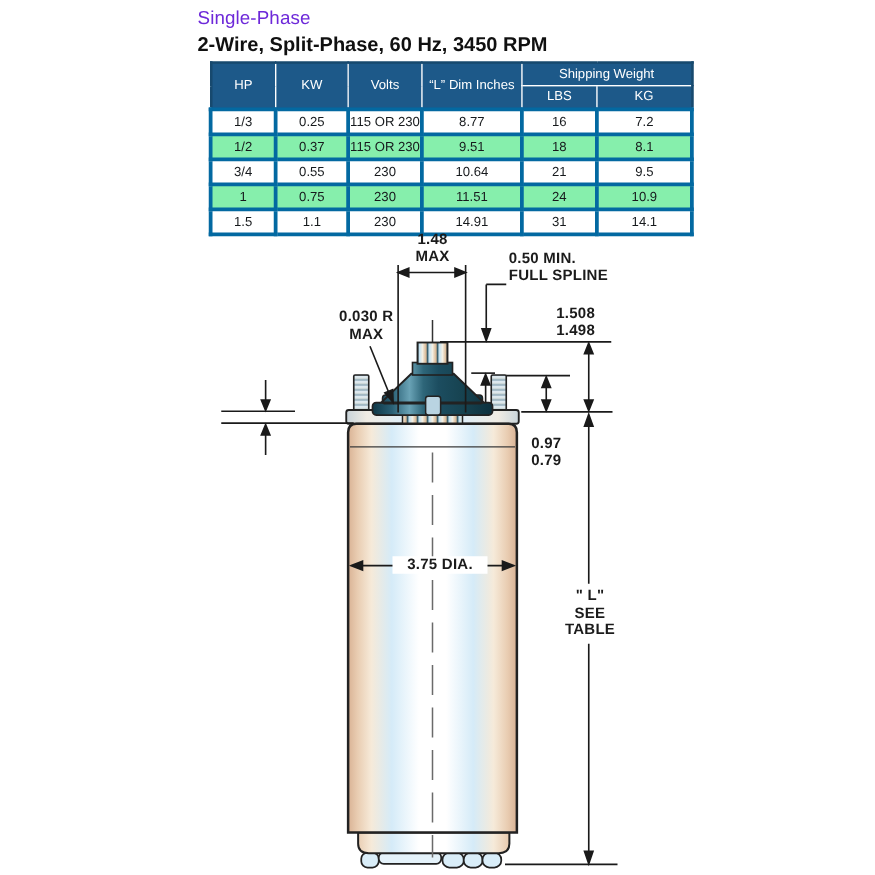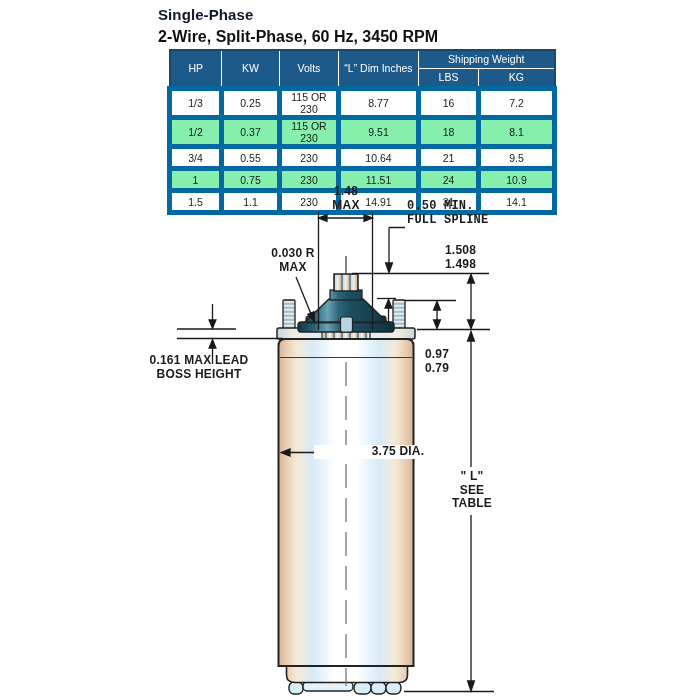--- a/index.html
+++ b/index.html
@@ -1,33 +1,33 @@
 <!DOCTYPE html>
 <html><head>
 <meta charset="utf-8">
 <style>
   html,body{margin:0;padding:0;background:#fff;}
   .page{position:relative;width:700px;height:700px;background:#fff;overflow:hidden;
         font-family:"Liberation Sans",sans-serif;}
-  .title{position:absolute;left:158px;top:6px;font-size:15px;font-weight:700;color:#0f172a;letter-spacing:0.1px;}
+  .title{position:absolute;left:158px;top:6px;font-size:15px;font-weight:400;color:#6d28d9;letter-spacing:0.1px;}
   .subtitle{position:absolute;left:158px;top:28px;font-size:16px;font-weight:700;color:#101010;}
 
   
   table.spec{position:absolute;left:167px;top:49px;width:385px;border-collapse:collapse;
              table-layout:fixed;font-size:10.5px;color:#16191c;border:2px solid #17496e;}
   table.spec th{background:#1d5989;color:#fff;font-weight:400;border:1px solid #fff;
                 height:17px;padding:0;text-align:center;line-height:1.1;}
-  table.spec td{border:5px solid #0369a1;height:17px;padding:0;text-align:center;background:#fff;}
+  table.spec td{border:3px solid #0369a1;height:17px;padding:0;text-align:center;background:#fff;}
   table.spec tr.alt td{background:#86efac;}
 
   
   .diagram{position:absolute;left:0;top:0;width:700px;height:700px;}
   .dlabel{position:absolute;font-size:12px;font-weight:700;color:#1b1b1b;line-height:13.5px;
           white-space:pre-line;letter-spacing:0.2px;}
-  .c{text-align:center;} .r{text-align:left;} .l{text-align:left;font-family:Liberation Mono, monospace;}
+  .c{text-align:center;} .r{text-align:left;} .l{text-align:left;}
   .wbg{background:#fff;}
 </style>
 </head>
 <body>
 
 <div class="page">
 
   <div class="title">Single-Phase</div>
   <div class="subtitle">2-Wire, Split-Phase, 60 Hz, 3450 RPM</div>
 
@@ -223,21 +223,19 @@
     <div class="dlabel c" style="left:317px;top:185px;width:58px;">1.48
 MAX</div>
     <div class="dlabel l" style="left:407px;top:200px;width:92px;">0.50 MIN.
 FULL SPLINE</div>
     <div class="dlabel c" style="left:265px;top:247px;width:56px;">0.030 R
 MAX</div>
     <div class="dlabel r" style="left:445px;top:244px;width:48px;">1.508
 1.498</div>
     <div class="dlabel c" style="left:419px;top:348px;width:36px;">0.97
 0.79</div>
-    <div class="dlabel c" style="left:138px;top:354px;width:122px;">0.161 MAX LEAD
-BOSS HEIGHT</div>
-    <div class="dlabel c wbg" style="left:314px;top:445px;width:76px;padding-left:46px;">3.75 DIA.</div>
+    <div class="dlabel c wbg" style="left:314px;top:445px;width:76px;">3.75 DIA.</div>
     <div class="dlabel c wbg" style="left:446px;top:470px;width:52px;">" L"
 SEE
 TABLE</div>
   </div>
 
 </div>
 
 </body></html>

